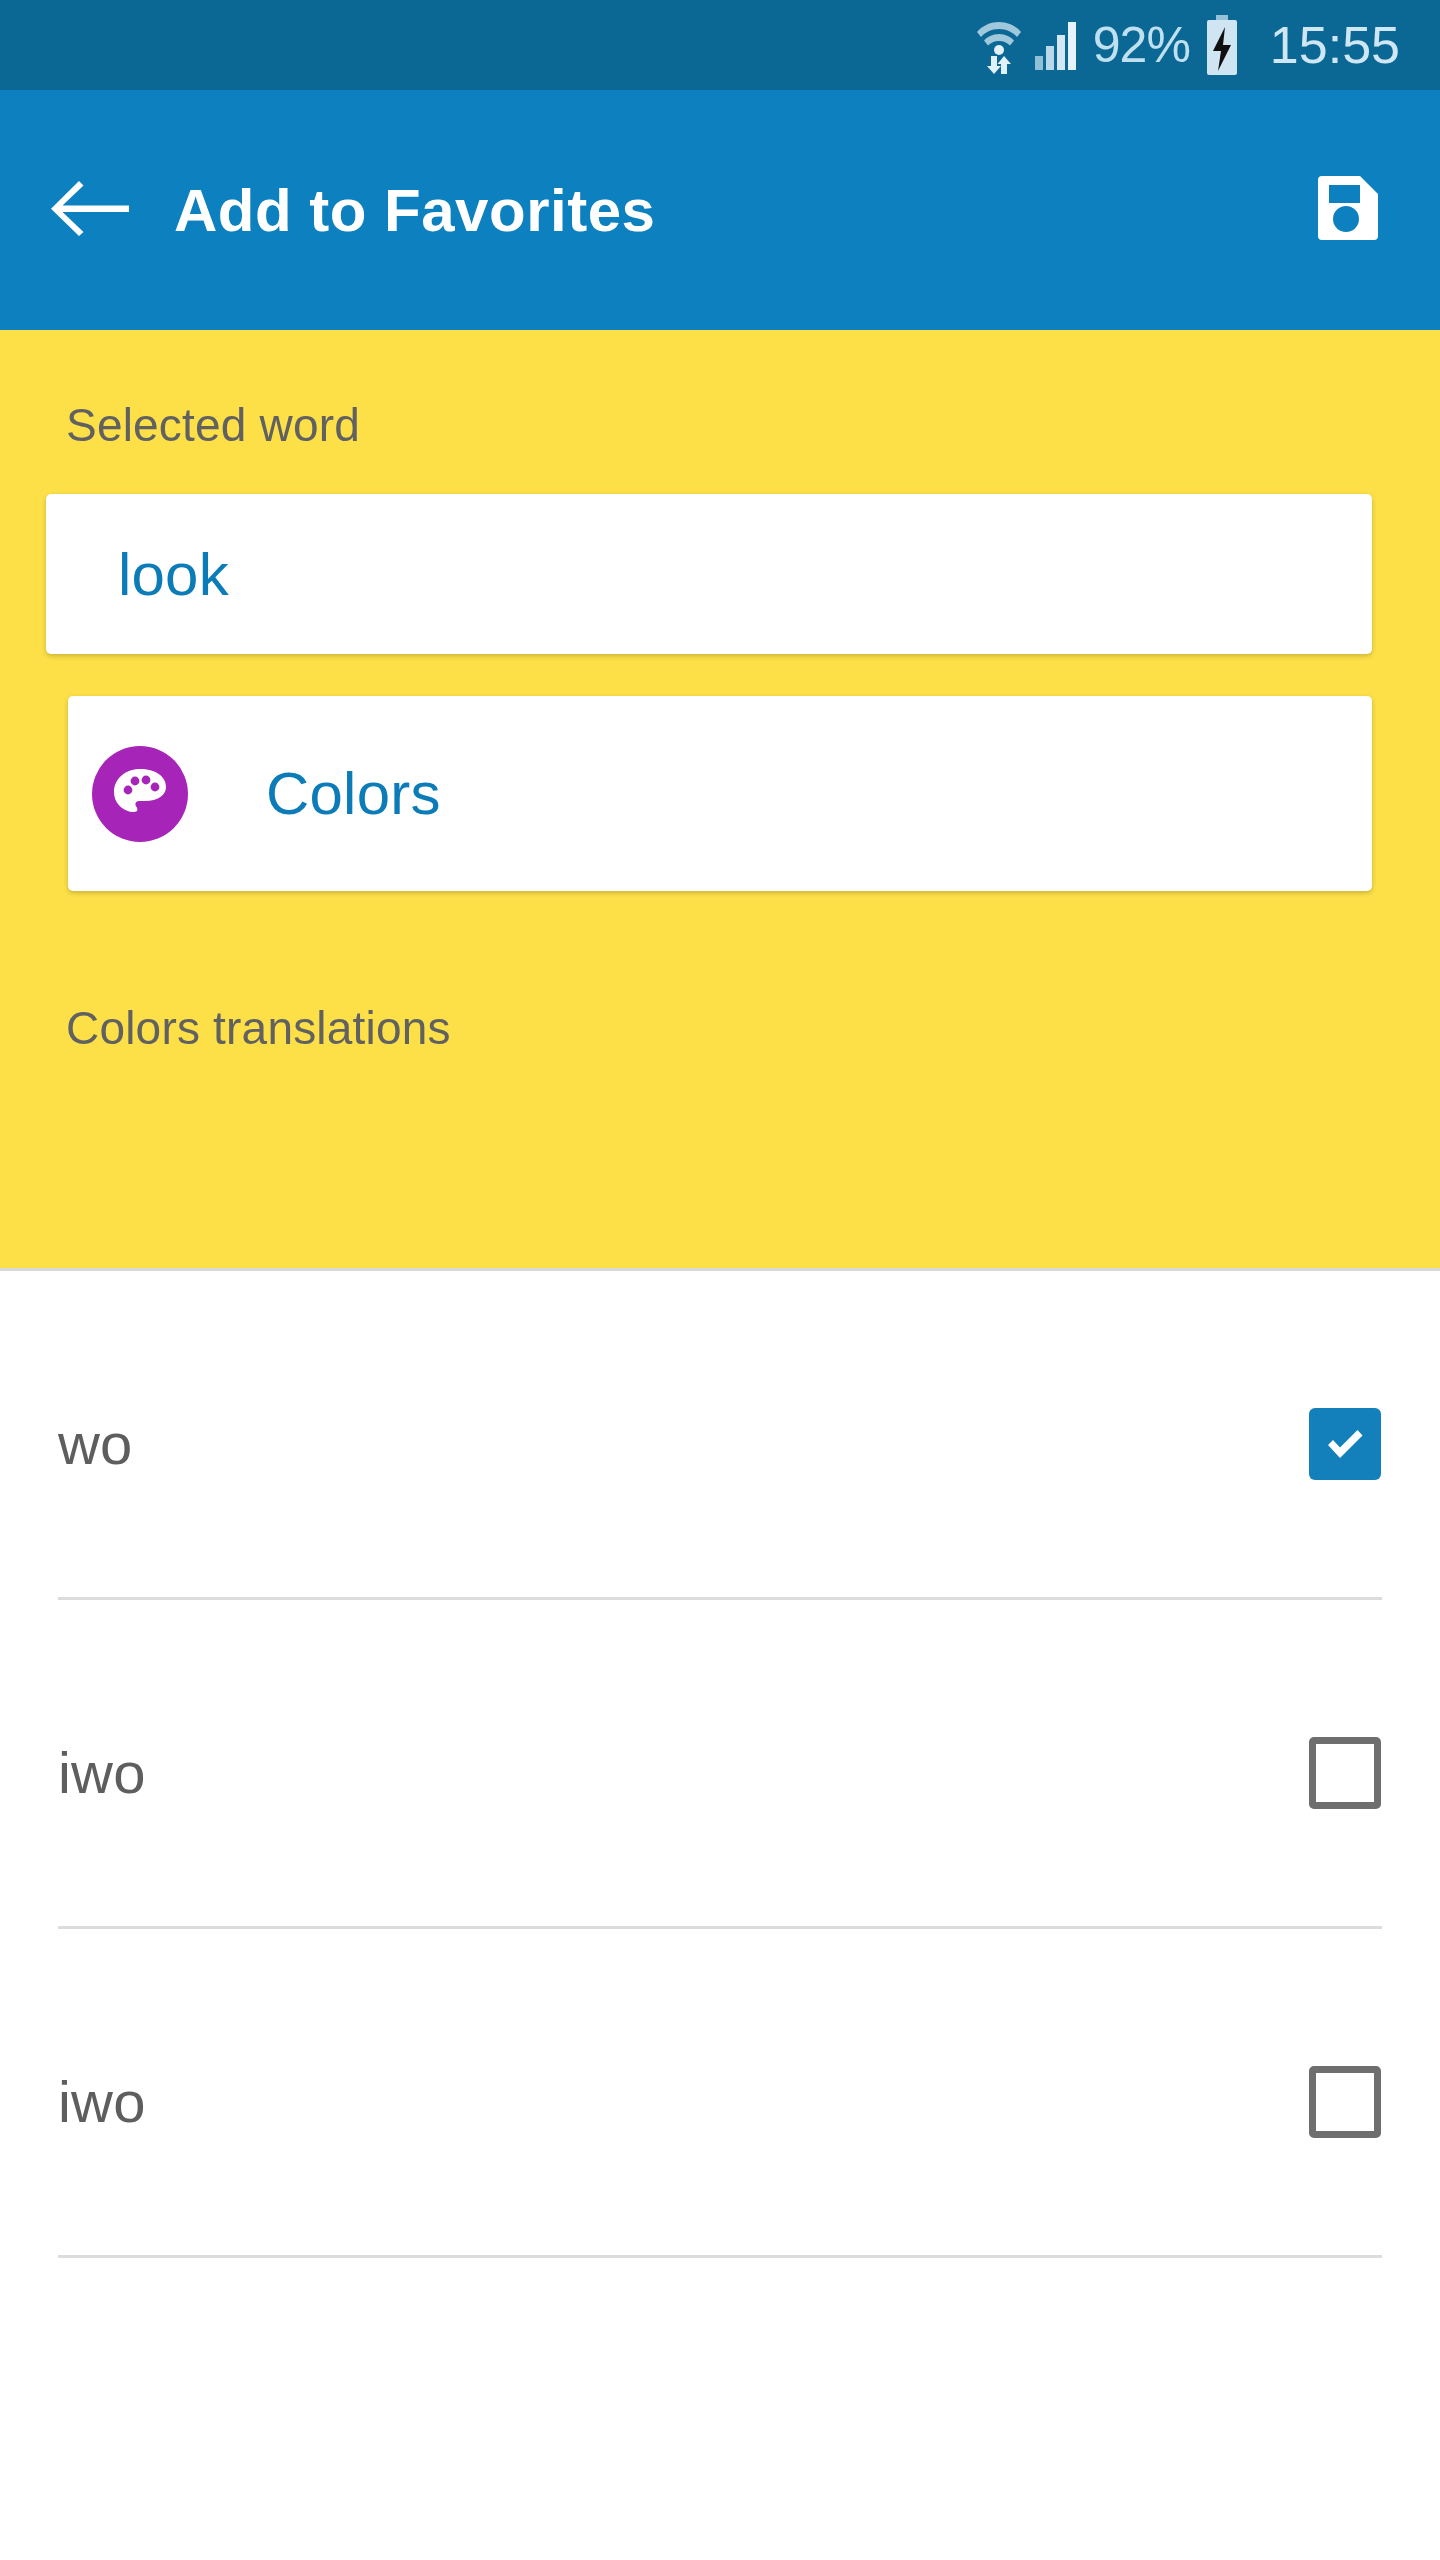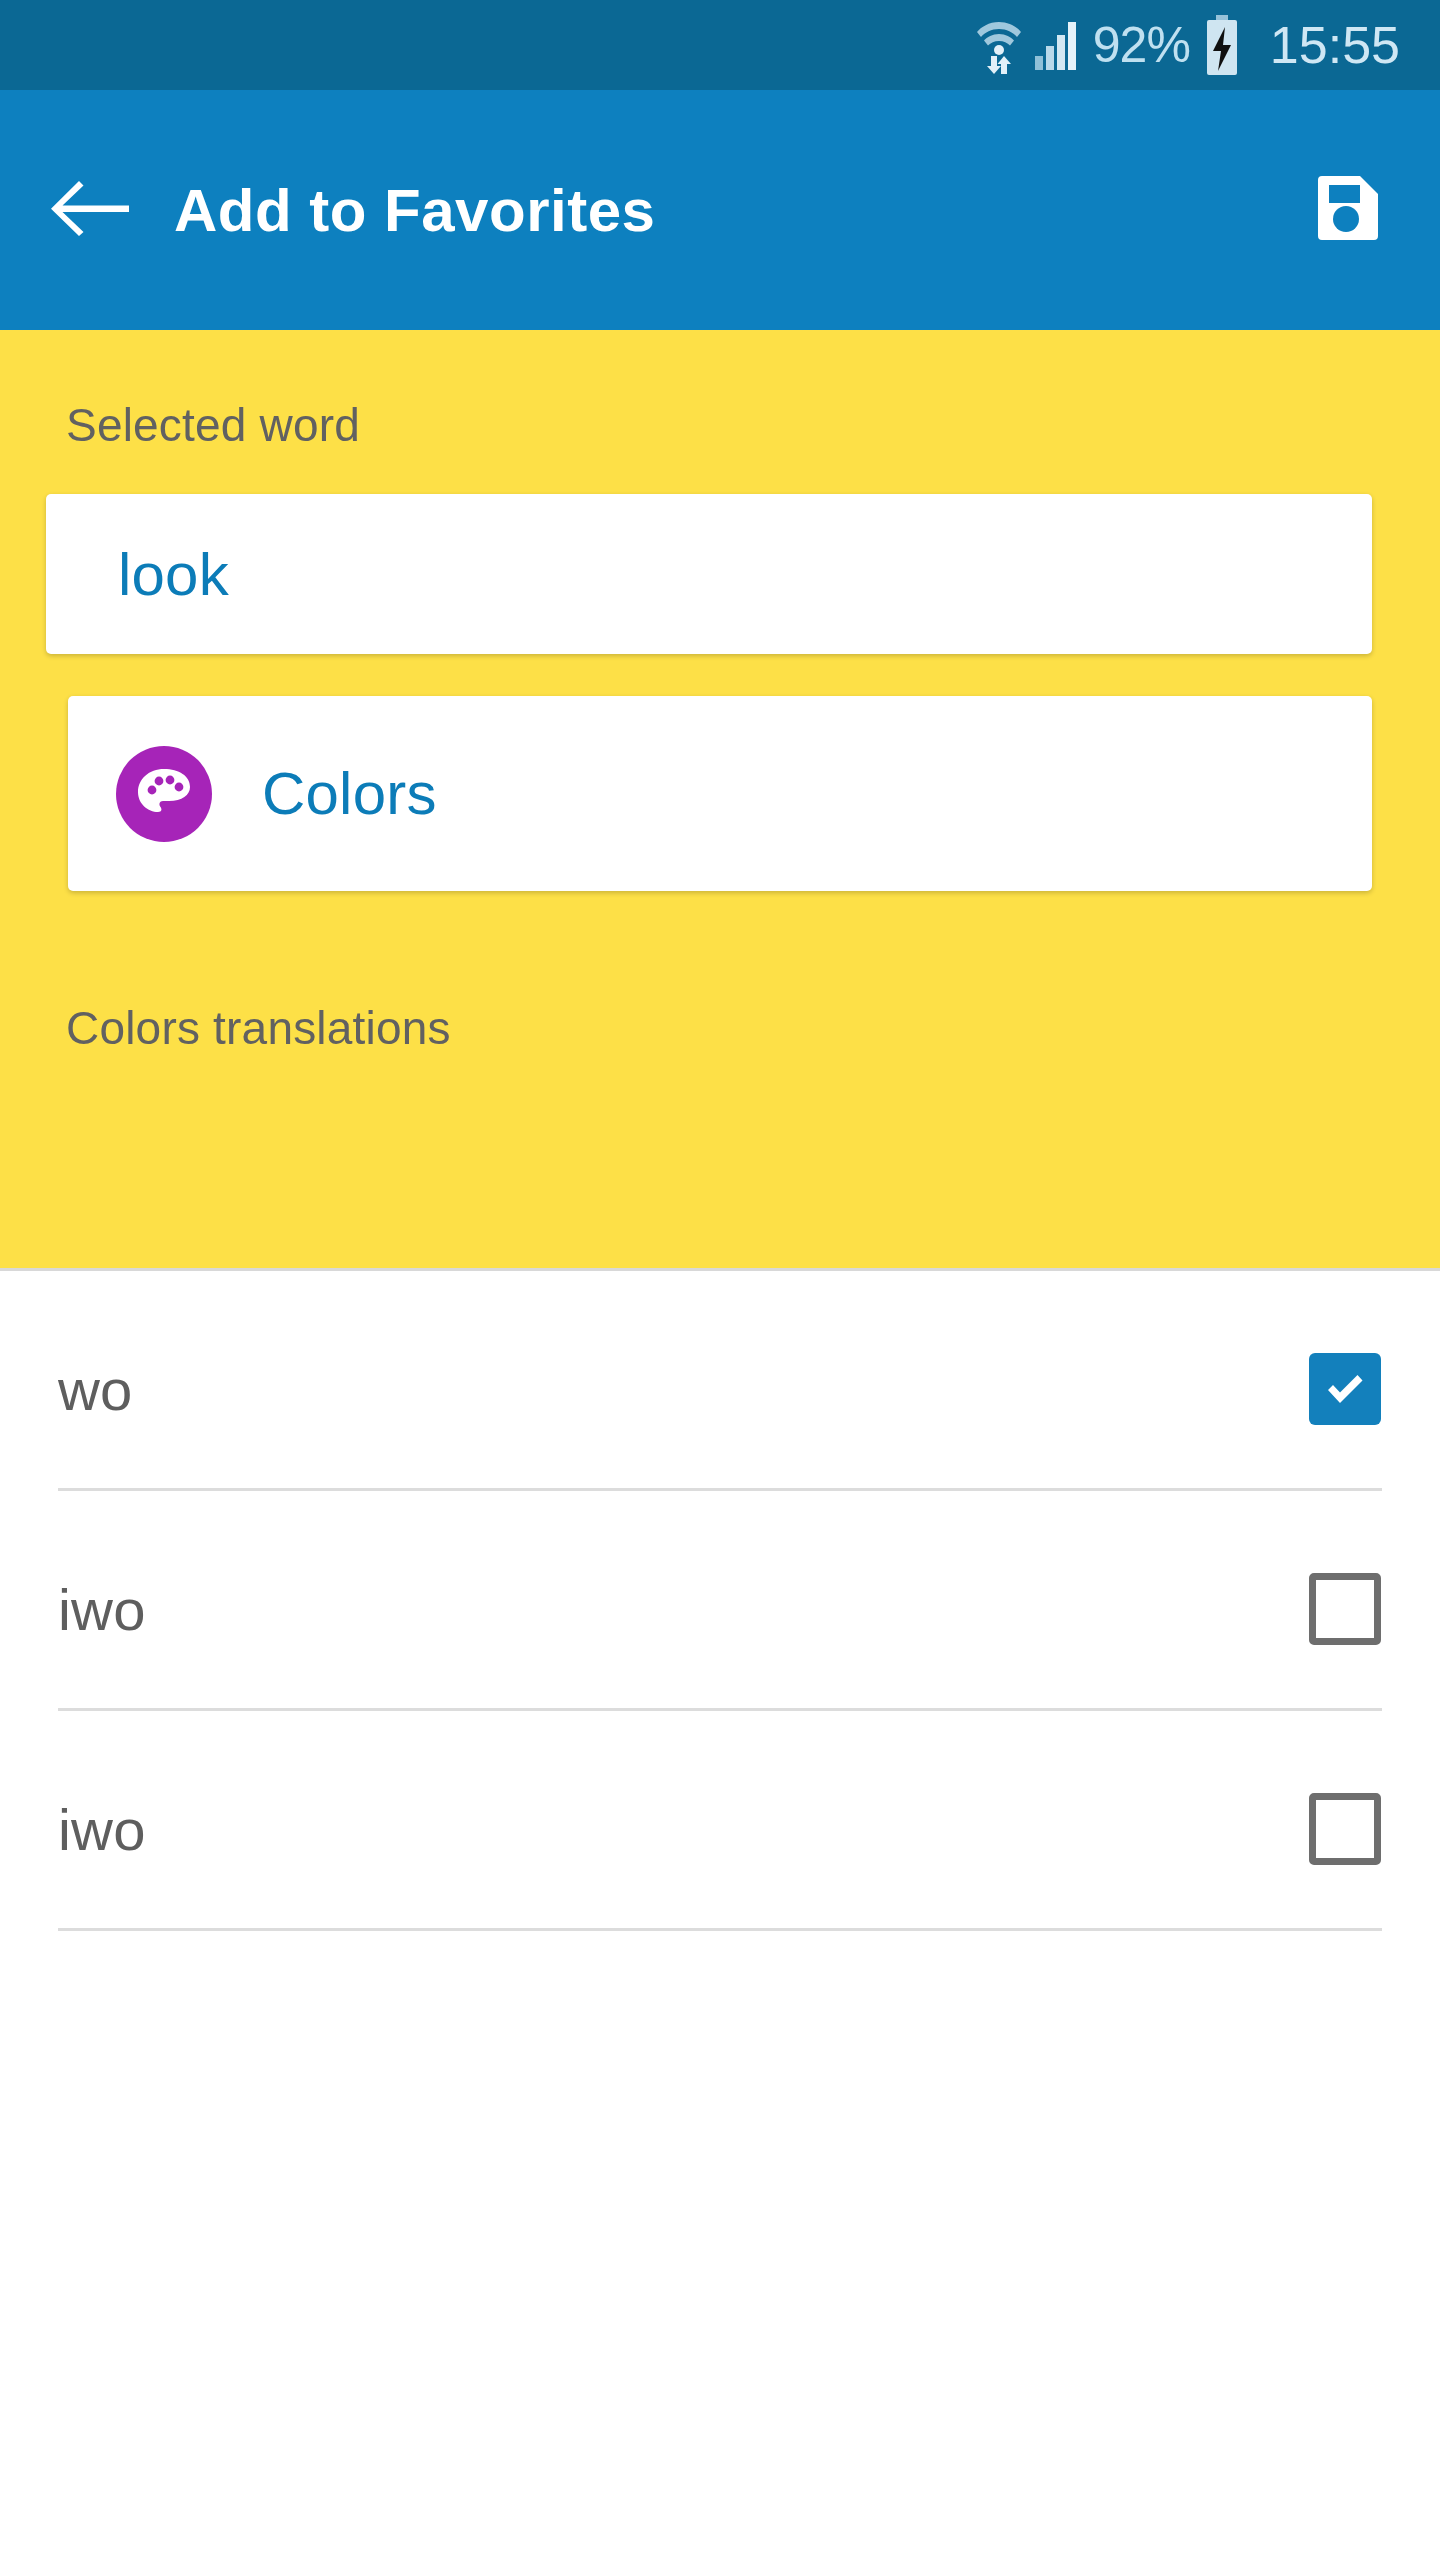--- a/index.html
+++ b/index.html
@@ -85,21 +85,21 @@
     box-shadow:0 2px 5px rgba(0,0,0,0.20);
     display:flex;
     align-items:center;
   }
   #selected-word-card { height:160px; padding-left:72px;margin-left:46px; }
   #selected-word-value {
     color:#0C7CB8;
     font-size:60px;
     letter-spacing:0.2px;
   }
-  #folder-card { height:195px; padding-left:48px; }
+  #folder-card { height:195px; padding-left:24px;gap:28px; }
   #folder-icon-circle {
     width:96px; height:96px;
     border-radius:50%;
     background:#A624B8;
     display:flex; align-items:center; justify-content:center;
     flex:0 0 auto;
   }
   #folder-name {
     color:#0C7CB8;
     font-size:60px;
@@ -108,21 +108,21 @@
   }
   #choose-translations-label { margin-top:110px; }
 
   
   #translations-list {
     background:#ffffff;
     border-top:3px solid #D8D8D8;
     height:1292px;
   }
   .list-row {
-    height:220px;
+    height:329px;
     display:flex;
     align-items:center;
     padding:16px 58px 0 58px;
     position:relative;
     cursor:pointer;
     gap:26px;
   }
   .list-row .divider {
     position:absolute;
     left:58px; right:58px; bottom:0;

